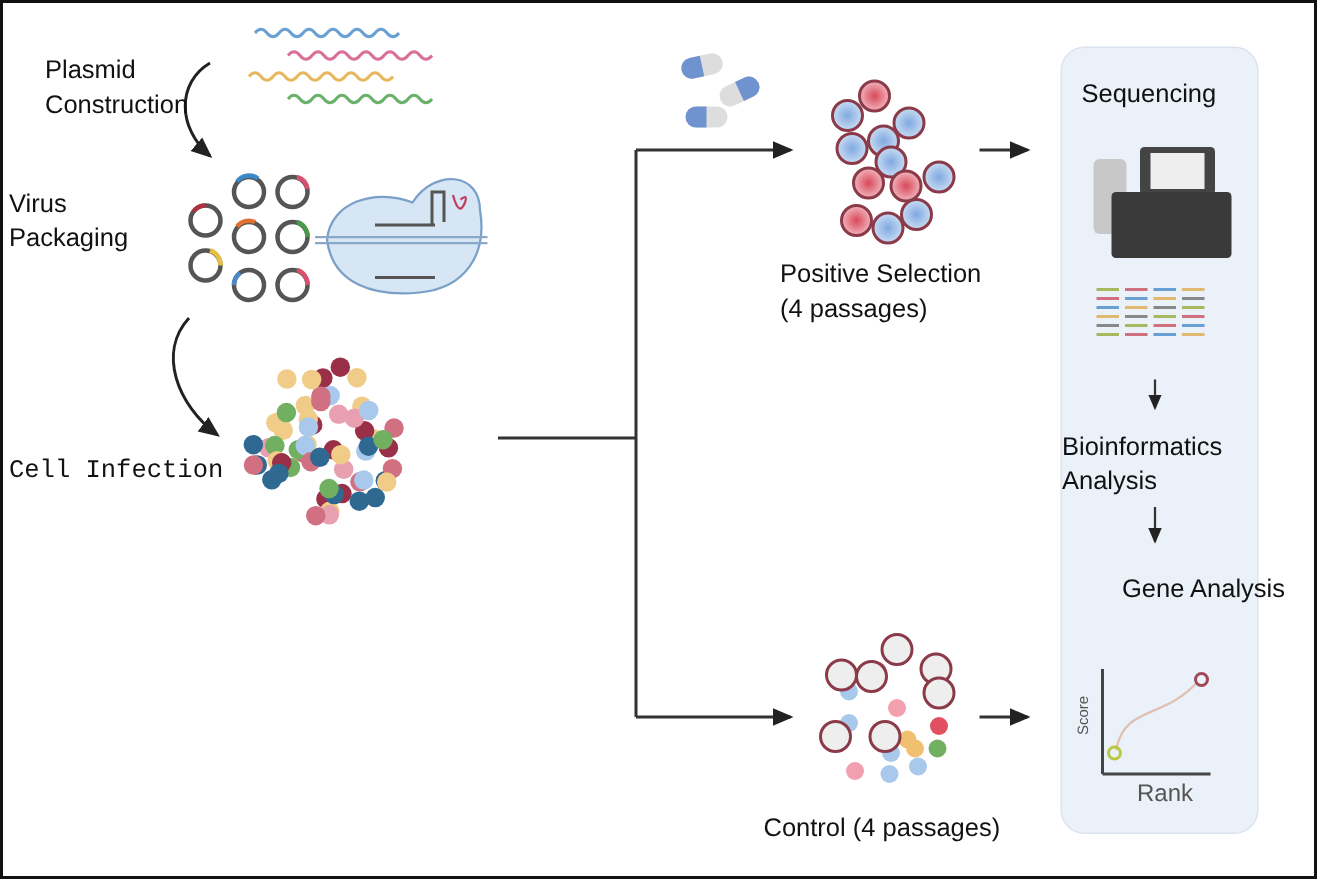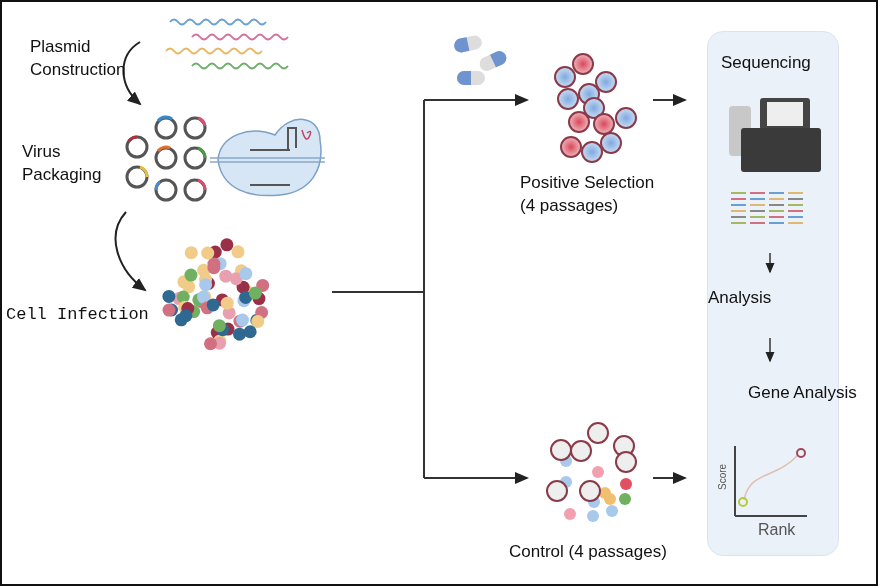--- a/index.html
+++ b/index.html
@@ -189,21 +189,21 @@
       <circle cx="626" cy="462" r="10" fill="#eee" stroke="#8a3a48" stroke-width="2"></circle>
       <circle cx="557" cy="491" r="10" fill="#eee" stroke="#8a3a48" stroke-width="2"></circle>
       <circle cx="590" cy="491" r="10" fill="#eee" stroke="#8a3a48" stroke-width="2"></circle>
     </g>
 </svg>
 
 <div class="lbl" style="left:6px;top:35px;margin-left:24px;">
   <div>Plasmid</div>
   <div>Construction</div>
 </div>
-<div class="lbl" style="left:6px;top:140px;margin-left:16px;">
+<div class="lbl" style="left:6px;top:124px;">
   <div>Virus</div>
   <div>Packaging</div>
 </div>
 <div class="lbl" style="left:6px;top:303px;font-family:Liberation Mono, monospace;">Cell Infection</div>
 
 <div class="lbl" style="left:520px;top:171px;">
   <div>Positive Selection</div>
   <div>(4 passages)</div>
 </div>
 <div class="lbl" style="left:509px;top:540px;text-align:center;">Control (4 passages)</div>
@@ -247,17 +247,18 @@
   <line x1="770" y1="338" x2="770" y2="361" stroke="#333" stroke-width="1.5" marker-end="url(#ah)"></line>
   <g>
     <line x1="735" y1="446" x2="735" y2="516" stroke="#444" stroke-width="2"></line>
     <line x1="735" y1="516" x2="807" y2="516" stroke="#444" stroke-width="2"></line>
     <path d="M744,500 C750,470 775,480 798,455" stroke="#e0c0b0" stroke-width="1.5" fill="none"></path>
     <circle cx="743" cy="502" r="4" fill="none" stroke="#b8c840" stroke-width="2"></circle>
     <circle cx="801" cy="453" r="4" fill="none" stroke="#a04858" stroke-width="2"></circle>
   </g>
 </svg>
 <div class="lbl" style="left:708px;top:286px;">
+  <div>Bioinformatics</div>
   <div>Analysis</div>
 </div>
 <div class="lbl" style="left:748px;top:381px;">Gene Analysis</div>
 <div class="lbl" style="left:711px;top:460px;font-size:10px;color:#555;transform:rotate(-90deg);transform-origin:left top;top:490px;">Score</div>
 <div class="lbl" style="left:758px;top:518px;font-size:16px;color:#555;">Rank</div>
 
 </body></html>

